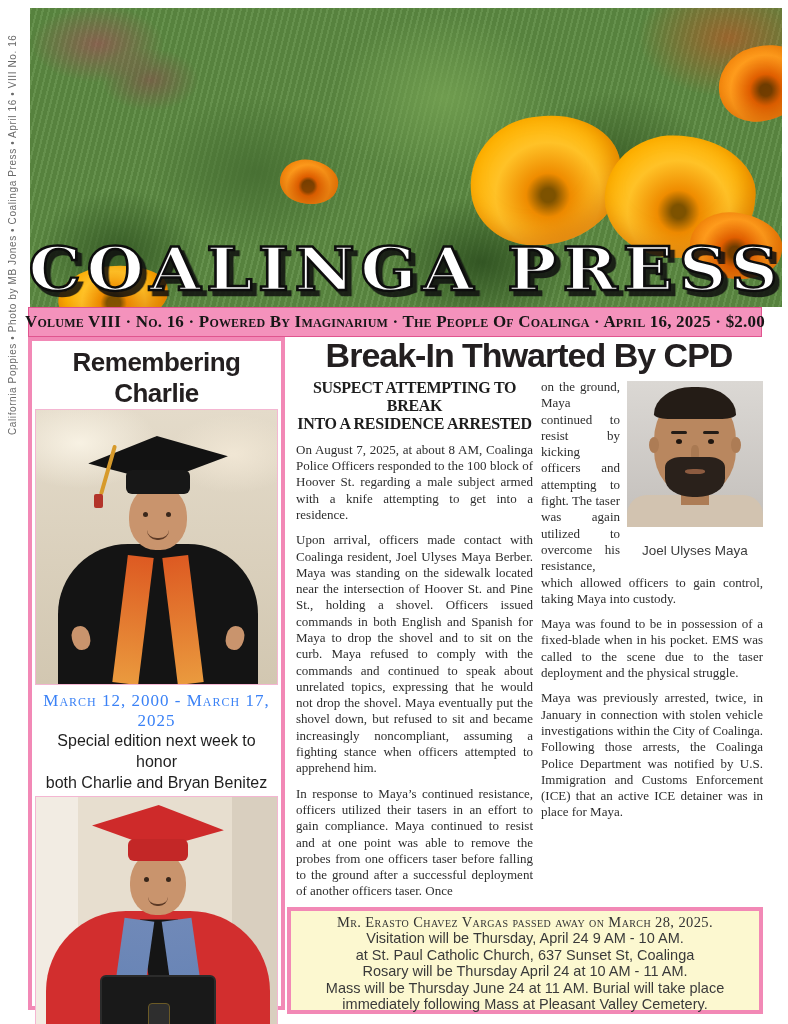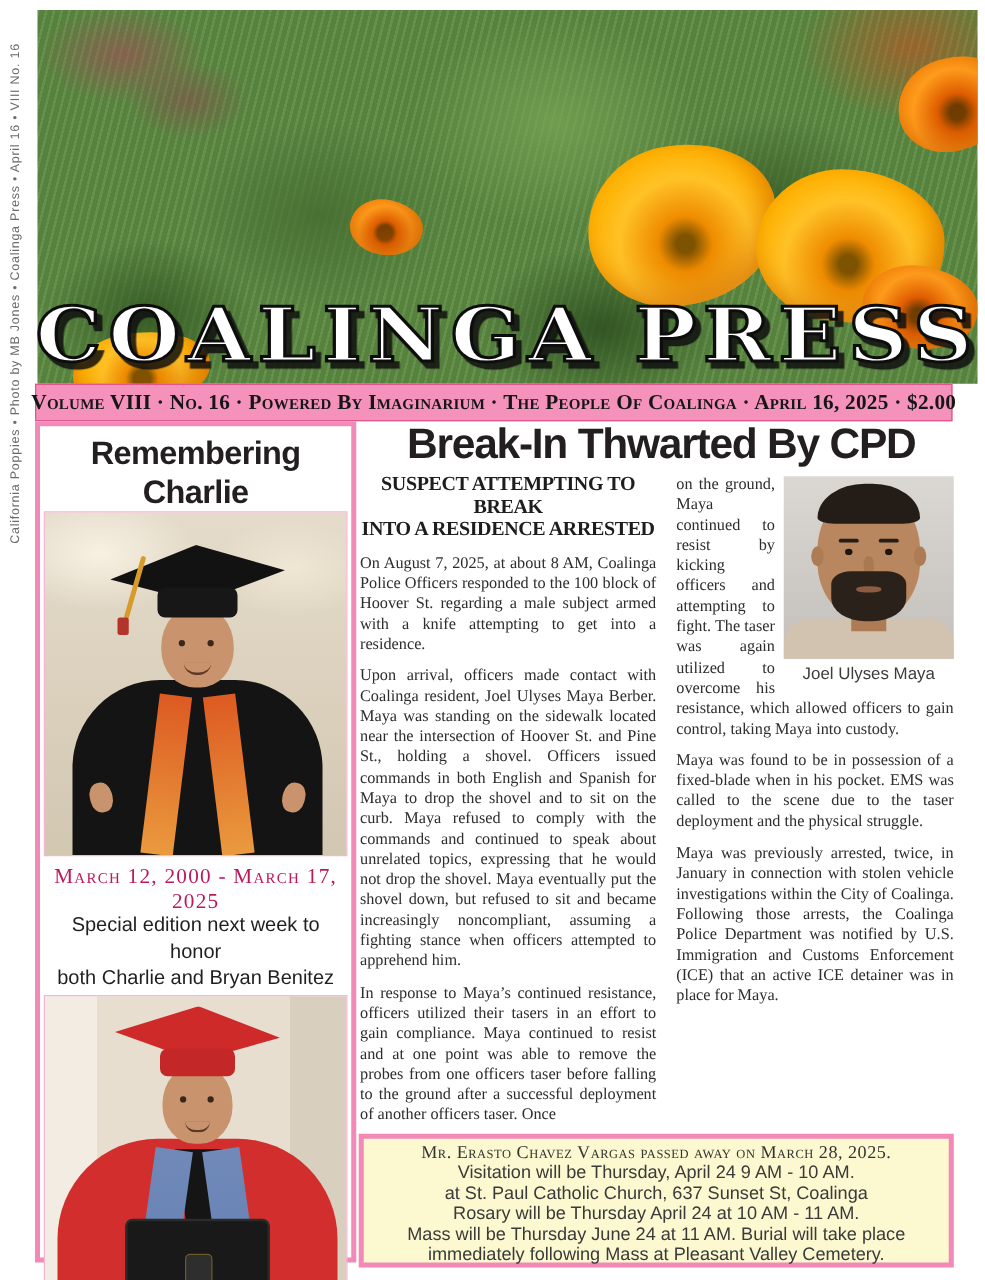--- a/index.html
+++ b/index.html
@@ -85,21 +85,21 @@
   .p1-smile{ left:111px; top:120px; width:22px; height:10px; border-bottom:2px solid #5d3a26; border-radius:0 0 12px 12px; }
   .p1-gown{ left:22px; top:134px; width:200px; height:142px; background:#141414; border-radius:70px 70px 0 0; }
   .p1-stole{ width:26px; height:128px; background:linear-gradient(#dd5a22,#ea9a3e); top:146px; }
   .p1-stole.l{ left:84px; transform:rotate(7deg); }
   .p1-stole.r{ left:134px; transform:rotate(-7deg); }
   .p1-hand{ width:18px; height:24px; background:#c9946d; border-radius:45%; top:216px; }
   .p1-hand.l{ left:36px; transform:rotate(-14deg);} .p1-hand.r{ left:190px; transform:rotate(14deg);}
 
   .left-dates{
     margin-top:6px; text-align:center; font-family:"Liberation Serif", serif;
-    font-variant:small-caps; font-size:17px; letter-spacing:1px; color:#be185d;
+    font-variant:small-caps; font-size:17px; letter-spacing:1px; color:#3b82f6;
   }
   .left-note{ text-align:center; font-size:16px; color:#1f1f1f; line-height:1.3; }
 
   .photo2{ height:273px; margin-top:3px;
     background:linear-gradient(90deg, #f2ece3 0 42px, #e7decf 42px 196px, #d9cfbf 196px); }
   .p2-cap{ left:56px; top:8px; width:132px; height:44px; background:#ce2a2a;
     clip-path:polygon(50% 0, 100% 52%, 50% 100%, 0 52%); transform:rotate(2deg); }
   .p2-band{ left:92px; top:42px; width:60px; height:22px; background:#c32727; border-radius:6px; }
   .p2-face{ left:94px; top:54px; width:56px; height:64px; background:#c9946d; border-radius:50% 50% 46% 46%; }
   .p2-eye{ width:5px; height:5px; background:#38261a; border-radius:50%; top:80px; }
@@ -117,40 +117,40 @@
   .main-headline{
     position:absolute; left:295px; top:336px; width:468px; text-align:center;
     font-weight:bold; font-size:34px; letter-spacing:-1px; color:#231f20; white-space:nowrap;
   }
   .colhead{
     text-align:center; font-weight:bold; font-size:16px; line-height:1.12;
     letter-spacing:-.3px; color:#1d1d1d; margin-bottom:9px;
   }
   .col{ position:absolute; top:379px; font-family:"Liberation Serif", serif;
     font-size:13px; line-height:16.3px; color:#2d2d2d; text-align:justify; }
-  .col1{ left:288px; width:237px; }
+  .col1{ left:296px; width:237px; }
   .col2{ left:541px; width:222px; }
   .col p{ margin-bottom:9px; }
 
   .mugshot{ float:right; width:136px; margin:2px 0 4px 7px; }
   .mug{ position:relative; width:136px; height:146px; overflow:hidden;
     background:linear-gradient(#dbd8d4, #c3bfbb); }
   .mug-shoulders{ left:0; bottom:-4px; width:136px; height:36px; background:#d2c3b0; border-radius:20px 20px 0 0; }
   .mug-neck{ left:54px; top:104px; width:28px; height:20px; background:#ad7c55; }
   .mug-head{ left:27px; top:12px; width:82px; height:102px; background:#b9875f; border-radius:46% 46% 44% 44%; }
   .mug-hair{ left:27px; top:6px; width:82px; height:32px; background:#241c16; border-radius:50% 50% 18% 18% / 92% 92% 16% 16%; }
   .mug-ear{ width:10px; height:16px; background:#ad7c55; border-radius:50%; top:56px; }
   .mug-ear.l{ left:22px; } .mug-ear.r{ left:104px; }
   .mug-brow{ width:16px; height:3px; background:#241c16; top:50px; border-radius:2px; }
   .mug-eye{ width:6px; height:5px; background:#1e150f; border-radius:50%; top:58px; }
   .mug-nose{ left:64px; top:64px; width:8px; height:16px; background:#a97952; border-radius:40%; }
   .mug-beard{ left:38px; top:76px; width:60px; height:40px; background:#2a211b; border-radius:26% 26% 46% 46%; }
   .mug-mouth{ left:58px; top:88px; width:20px; height:5px; background:#8c5b40; border-radius:40%; }
   .mug-caption{ text-align:center; font-family:"Liberation Sans", sans-serif;
-    font-size:13.5px; color:#3c3c3c; padding-top:4px; }
+    font-size:13.5px; color:#3c3c3c; padding-top:16px; }
 
   
   .obit{
     position:absolute; left:287px; top:907px; width:476px; height:107px;
     background:#fcf8d0; border:4px solid #f289b6; text-align:center;
     padding-top:3px; font-size:14.5px; color:#3a3a3a; line-height:16.4px;
   }
   .obit-first{ font-family:"Liberation Serif", serif; font-variant:small-caps;
     letter-spacing:.4px; color:#333; }
 </style>

